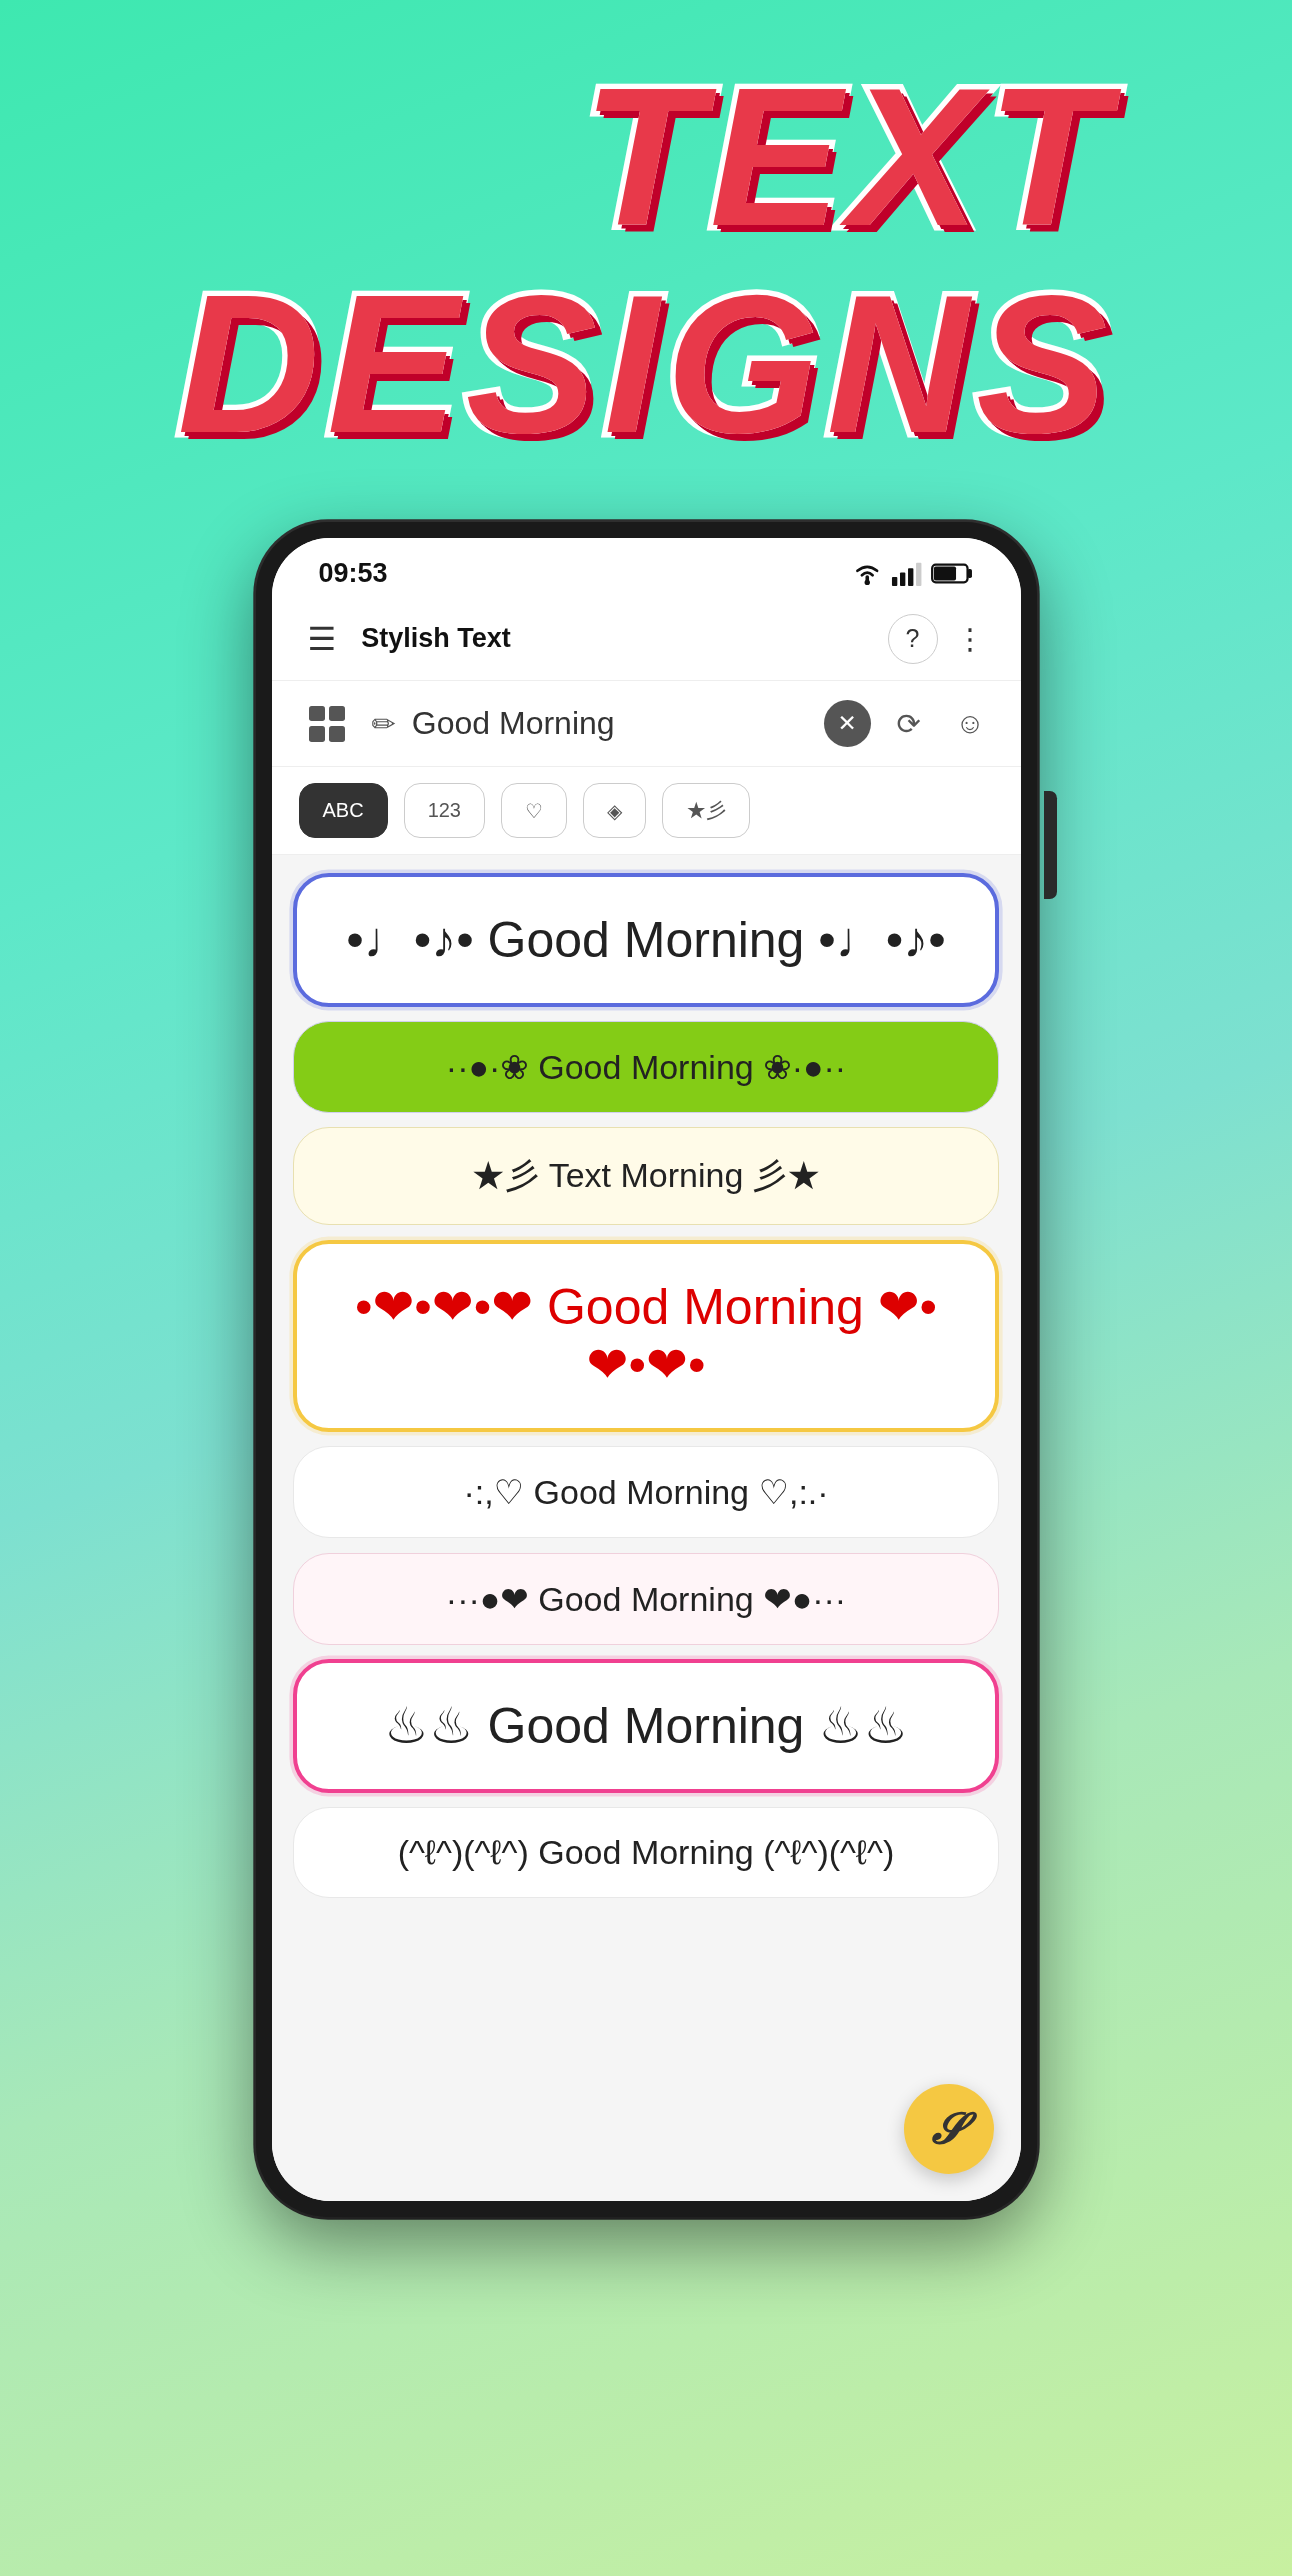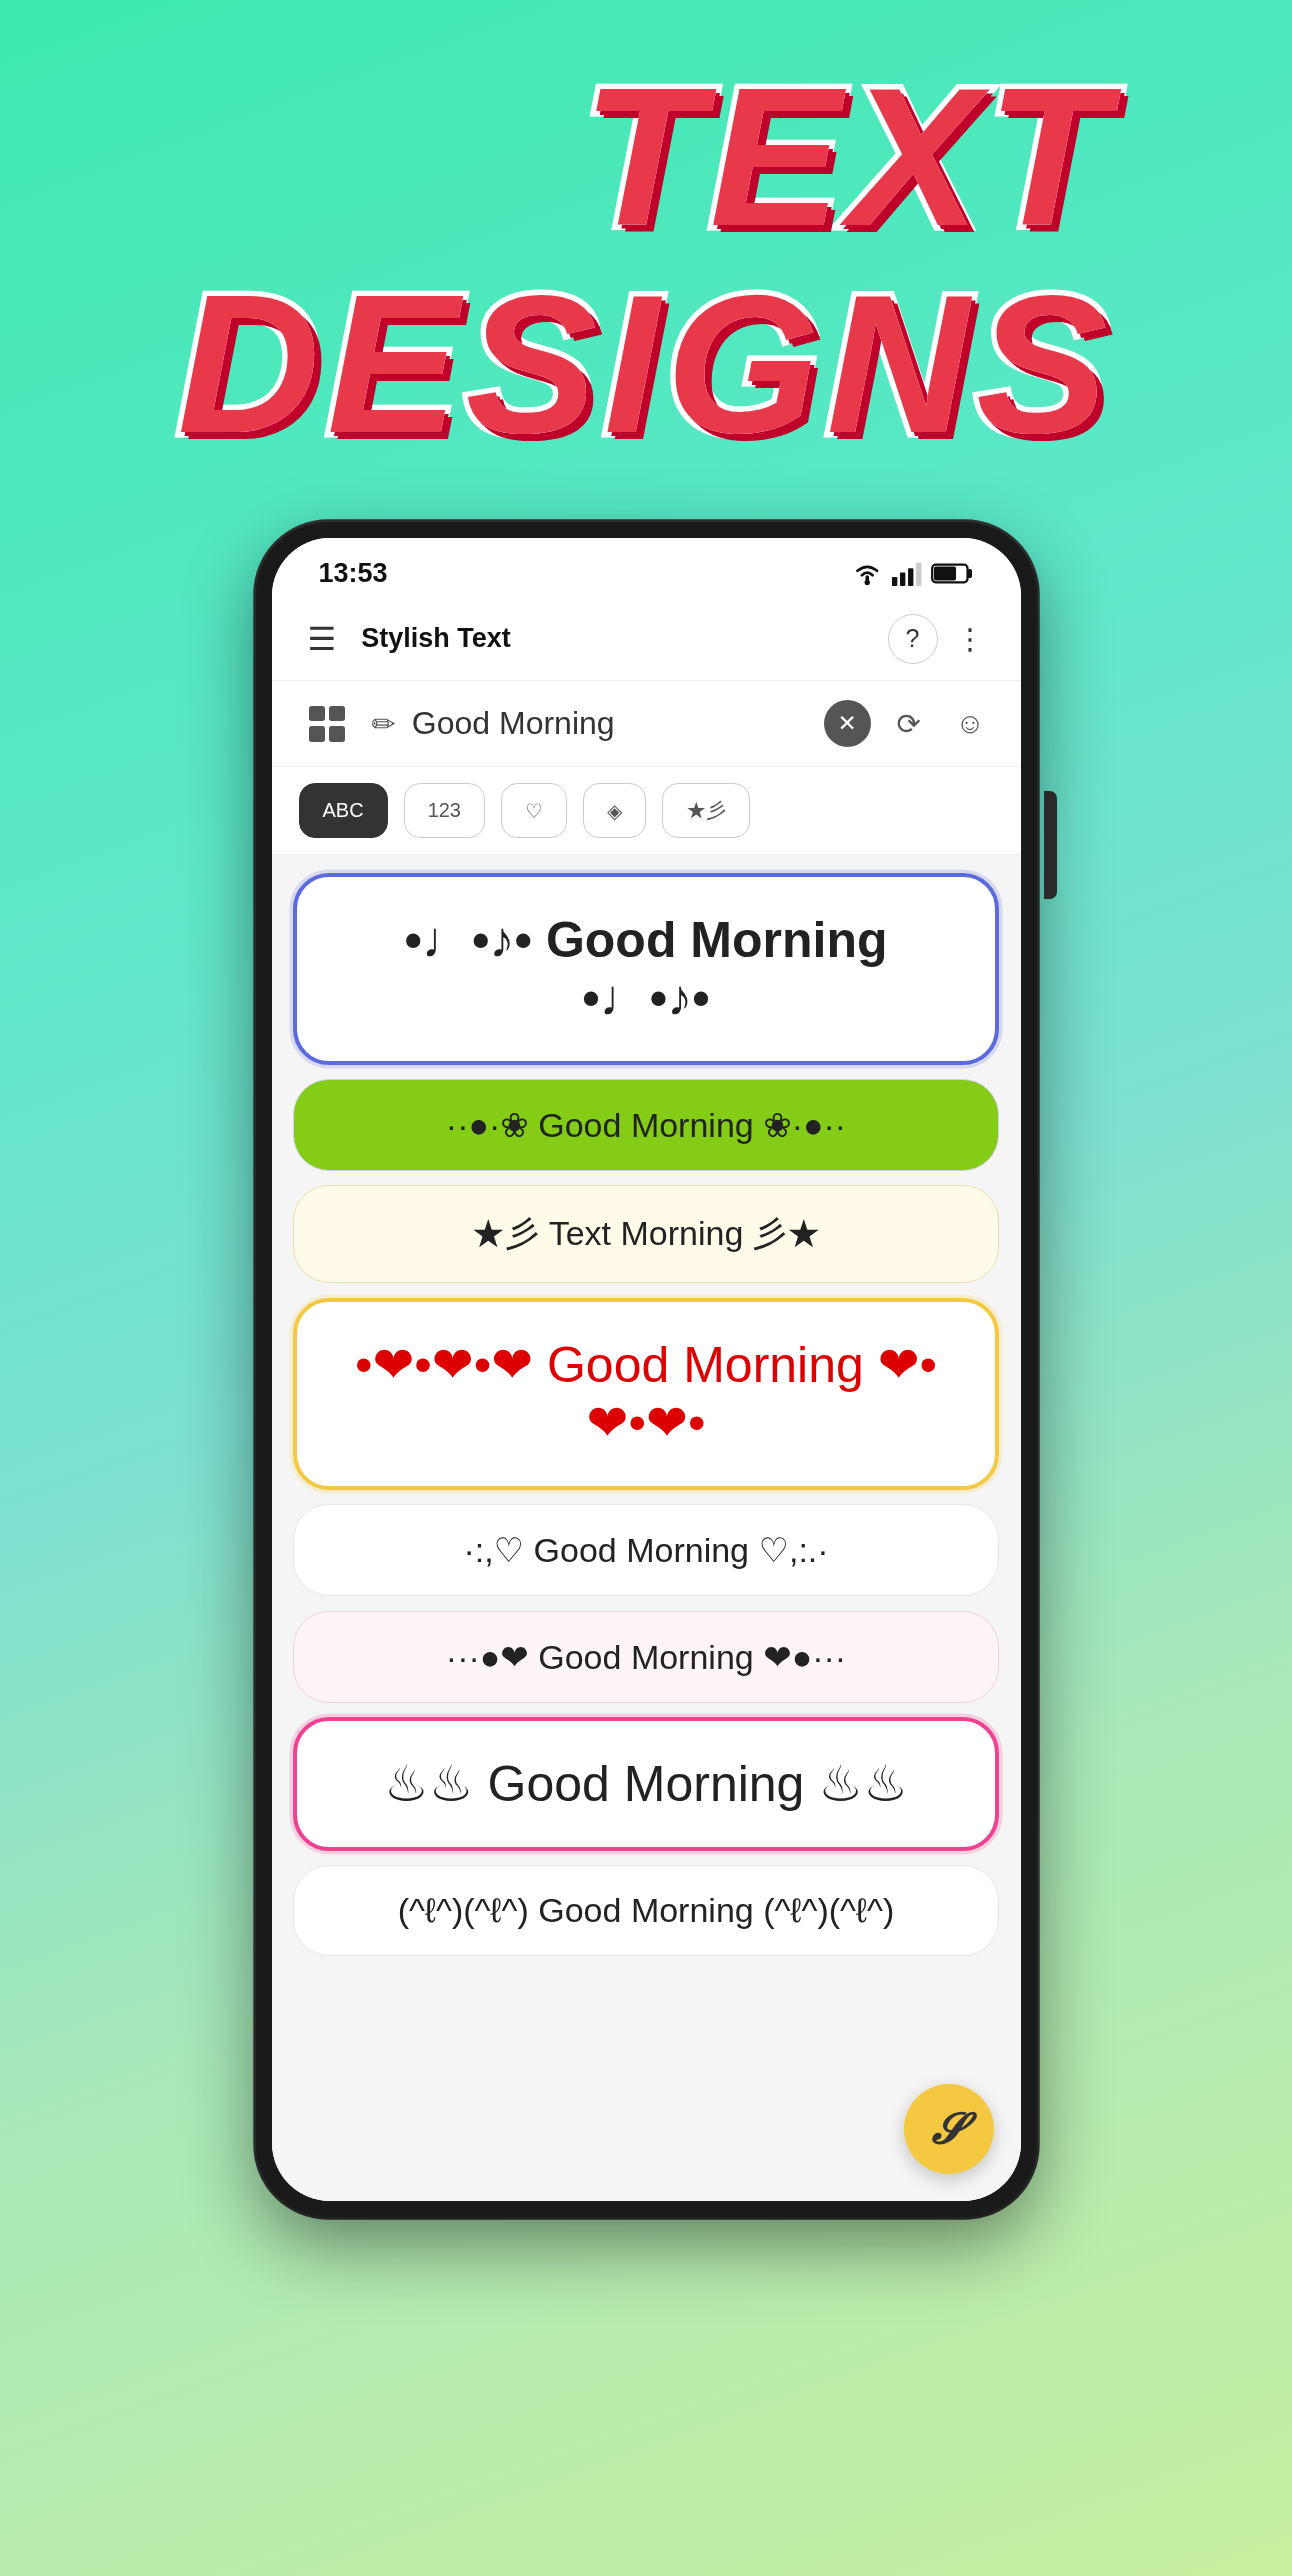--- a/index.html
+++ b/index.html
@@ -240,21 +240,20 @@
       color: #222;
       border: 1.8px solid #e8e8e8;
       cursor: pointer;
       position: relative;
     }
 
     .text-item.selected-blue {
       border: 4.5px solid #5b6bde;
       background: #fff;
       box-shadow: 0 0 0 3.6px #5b6bde33;
-      font-weight: bold;
     }
 
     .text-item.selected-yellow {
       border: 4.5px solid #f5c842;
       background: #fff;
       box-shadow: 0 0 0 3.6px #f5c84233;
     }
 
     .text-item.selected-pink {
       border: 4.5px solid #f04090;
@@ -318,21 +317,21 @@
 <div class="header-title">
   <span class="line1">TEXT</span>
   <span class="line2">DESIGNS</span>
 </div>
 
 <div class="phone-wrapper">
   <div class="phone-outer">
     <div class="phone-inner">
 
       <div class="status-bar">
-        <span class="status-time">13:53</span>
+        <span class="status-time">09:53</span>
         <div class="status-icons">
 
           <svg width="30.5" height="25" viewBox="0 0 34 28">
             <path d="M17 22 Q17 18 17 18" stroke="#111" stroke-width="4" stroke-linecap="round" fill="none"></path>
             <path d="M11 16 Q17 10 23 16" stroke="#111" stroke-width="3" stroke-linecap="round" fill="none"></path>
             <path d="M6 11 Q17 2 28 11" stroke="#111" stroke-width="3" stroke-linecap="round" fill="none"></path>
             <circle cx="17" cy="24" r="3" fill="#111"></circle>
           </svg>
 
           <svg width="30.5" height="25" viewBox="0 0 34 28">

